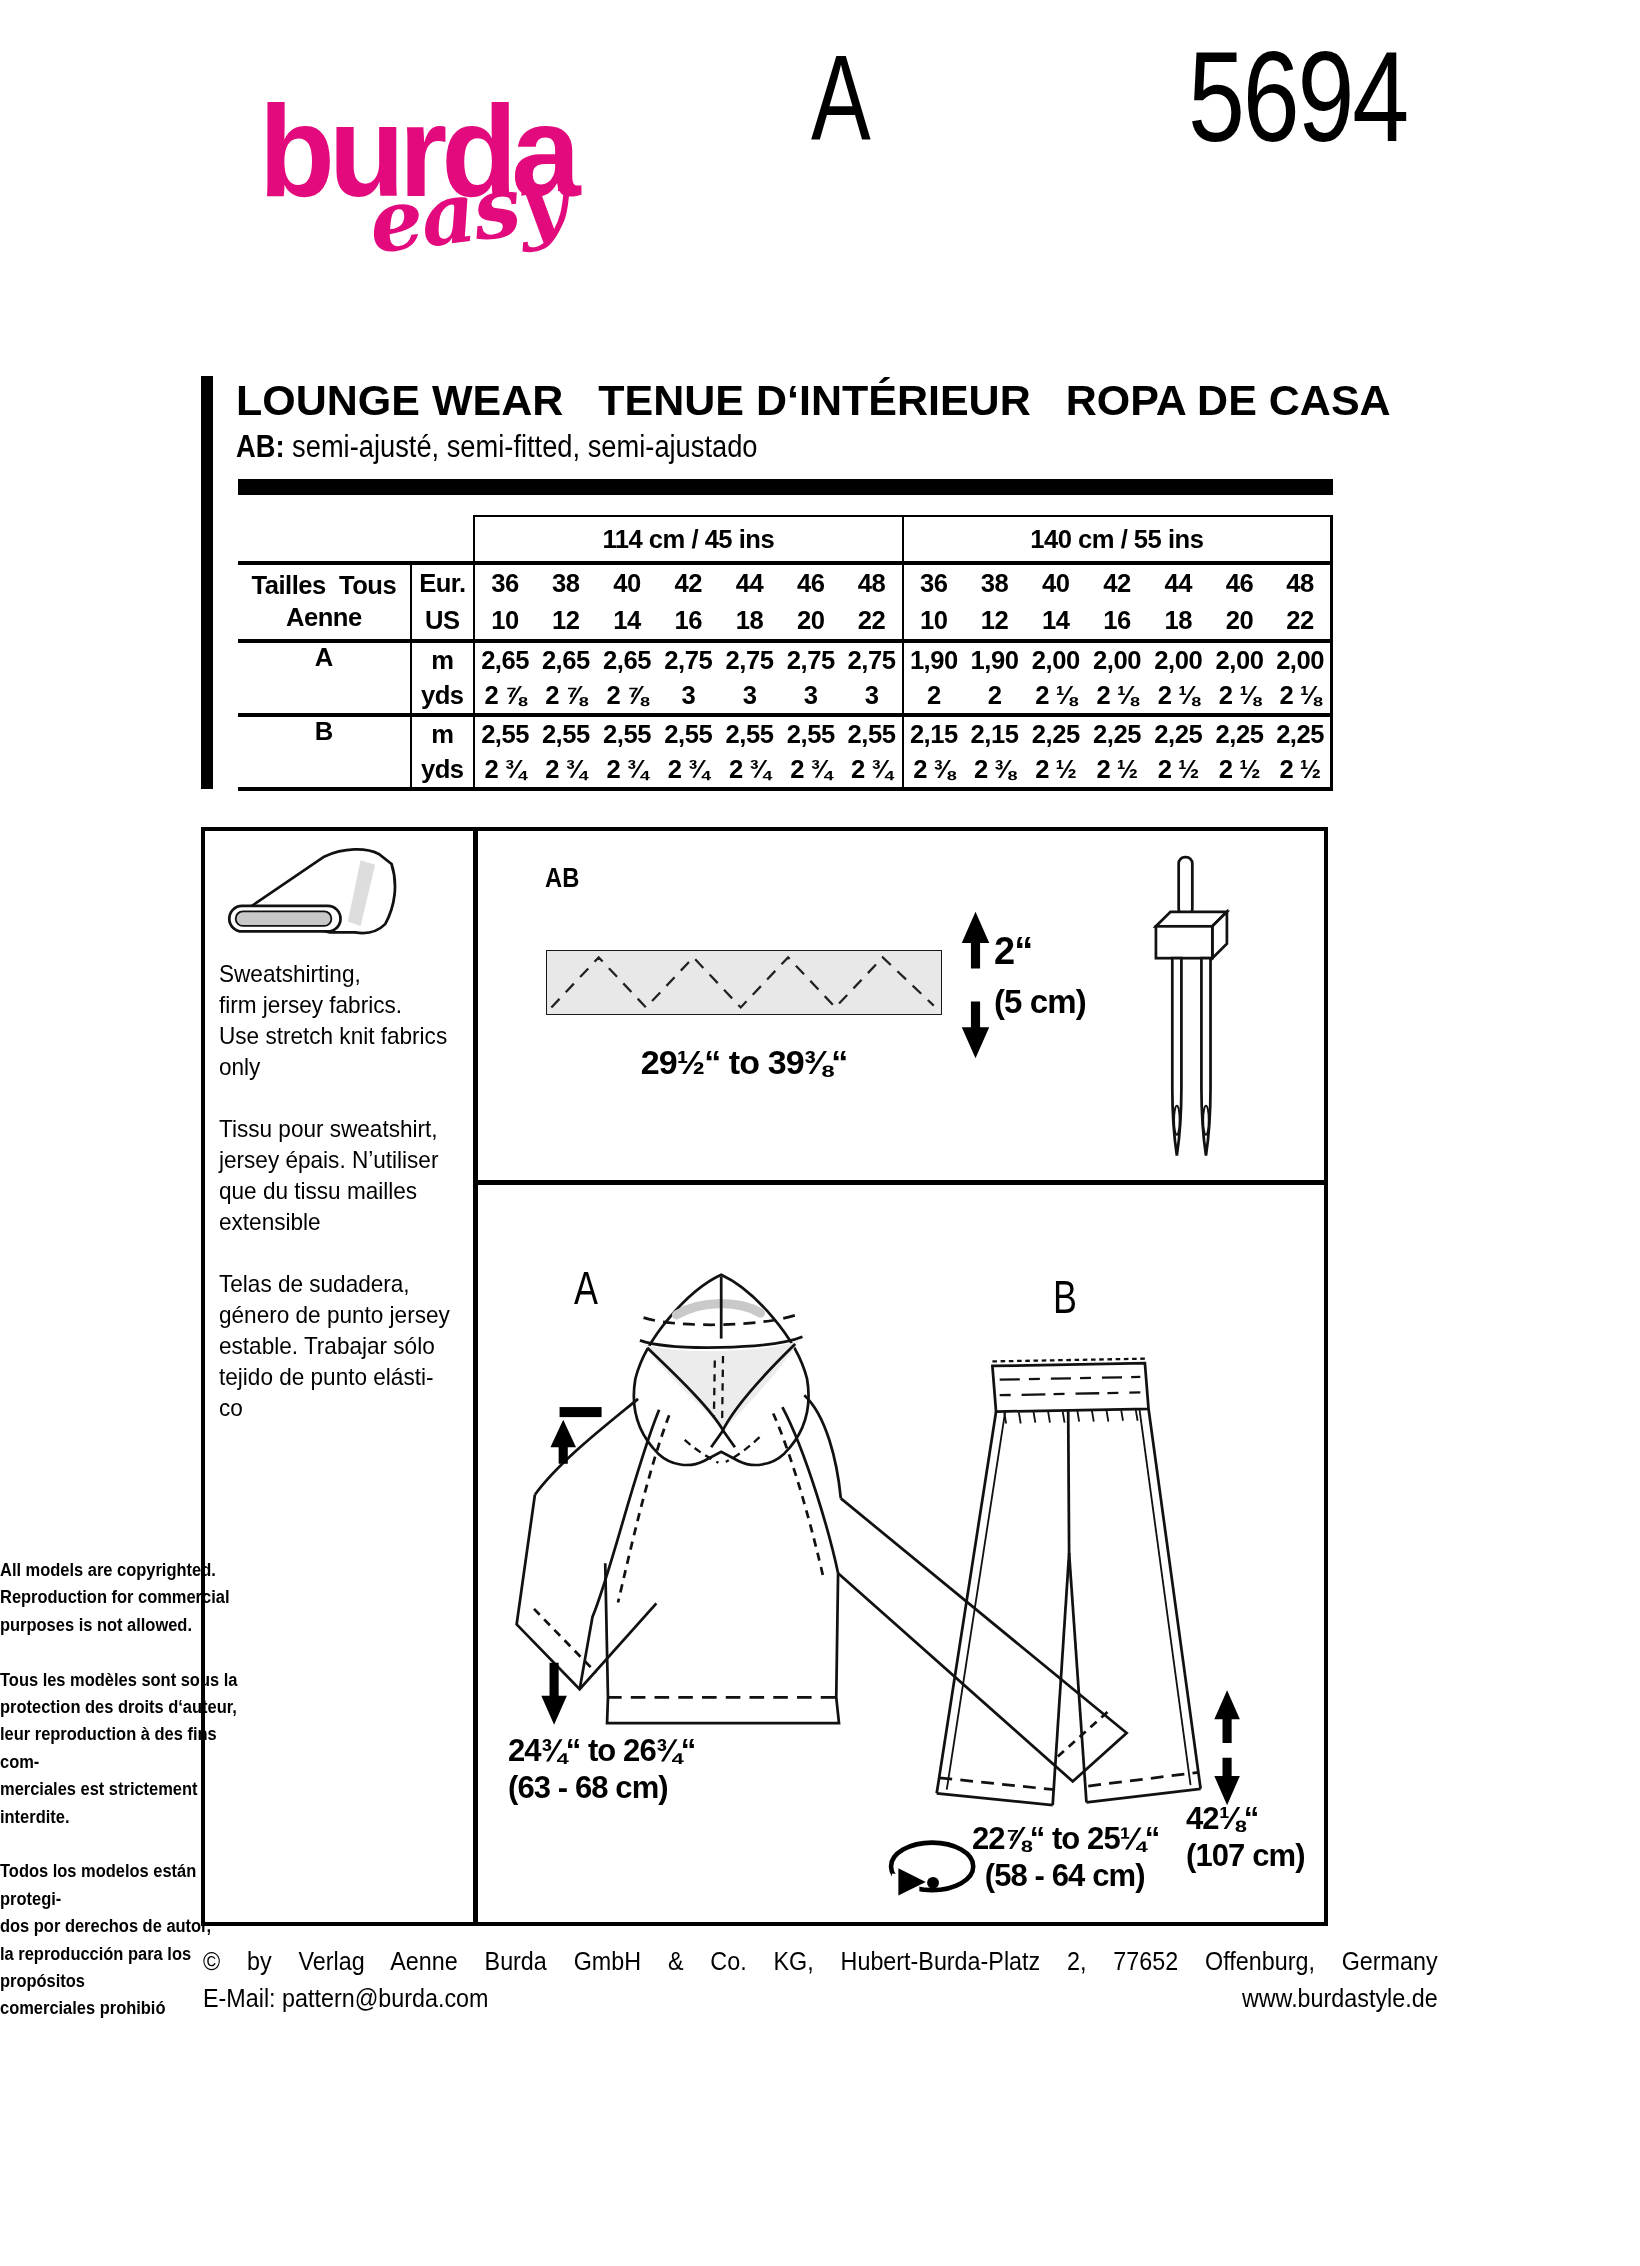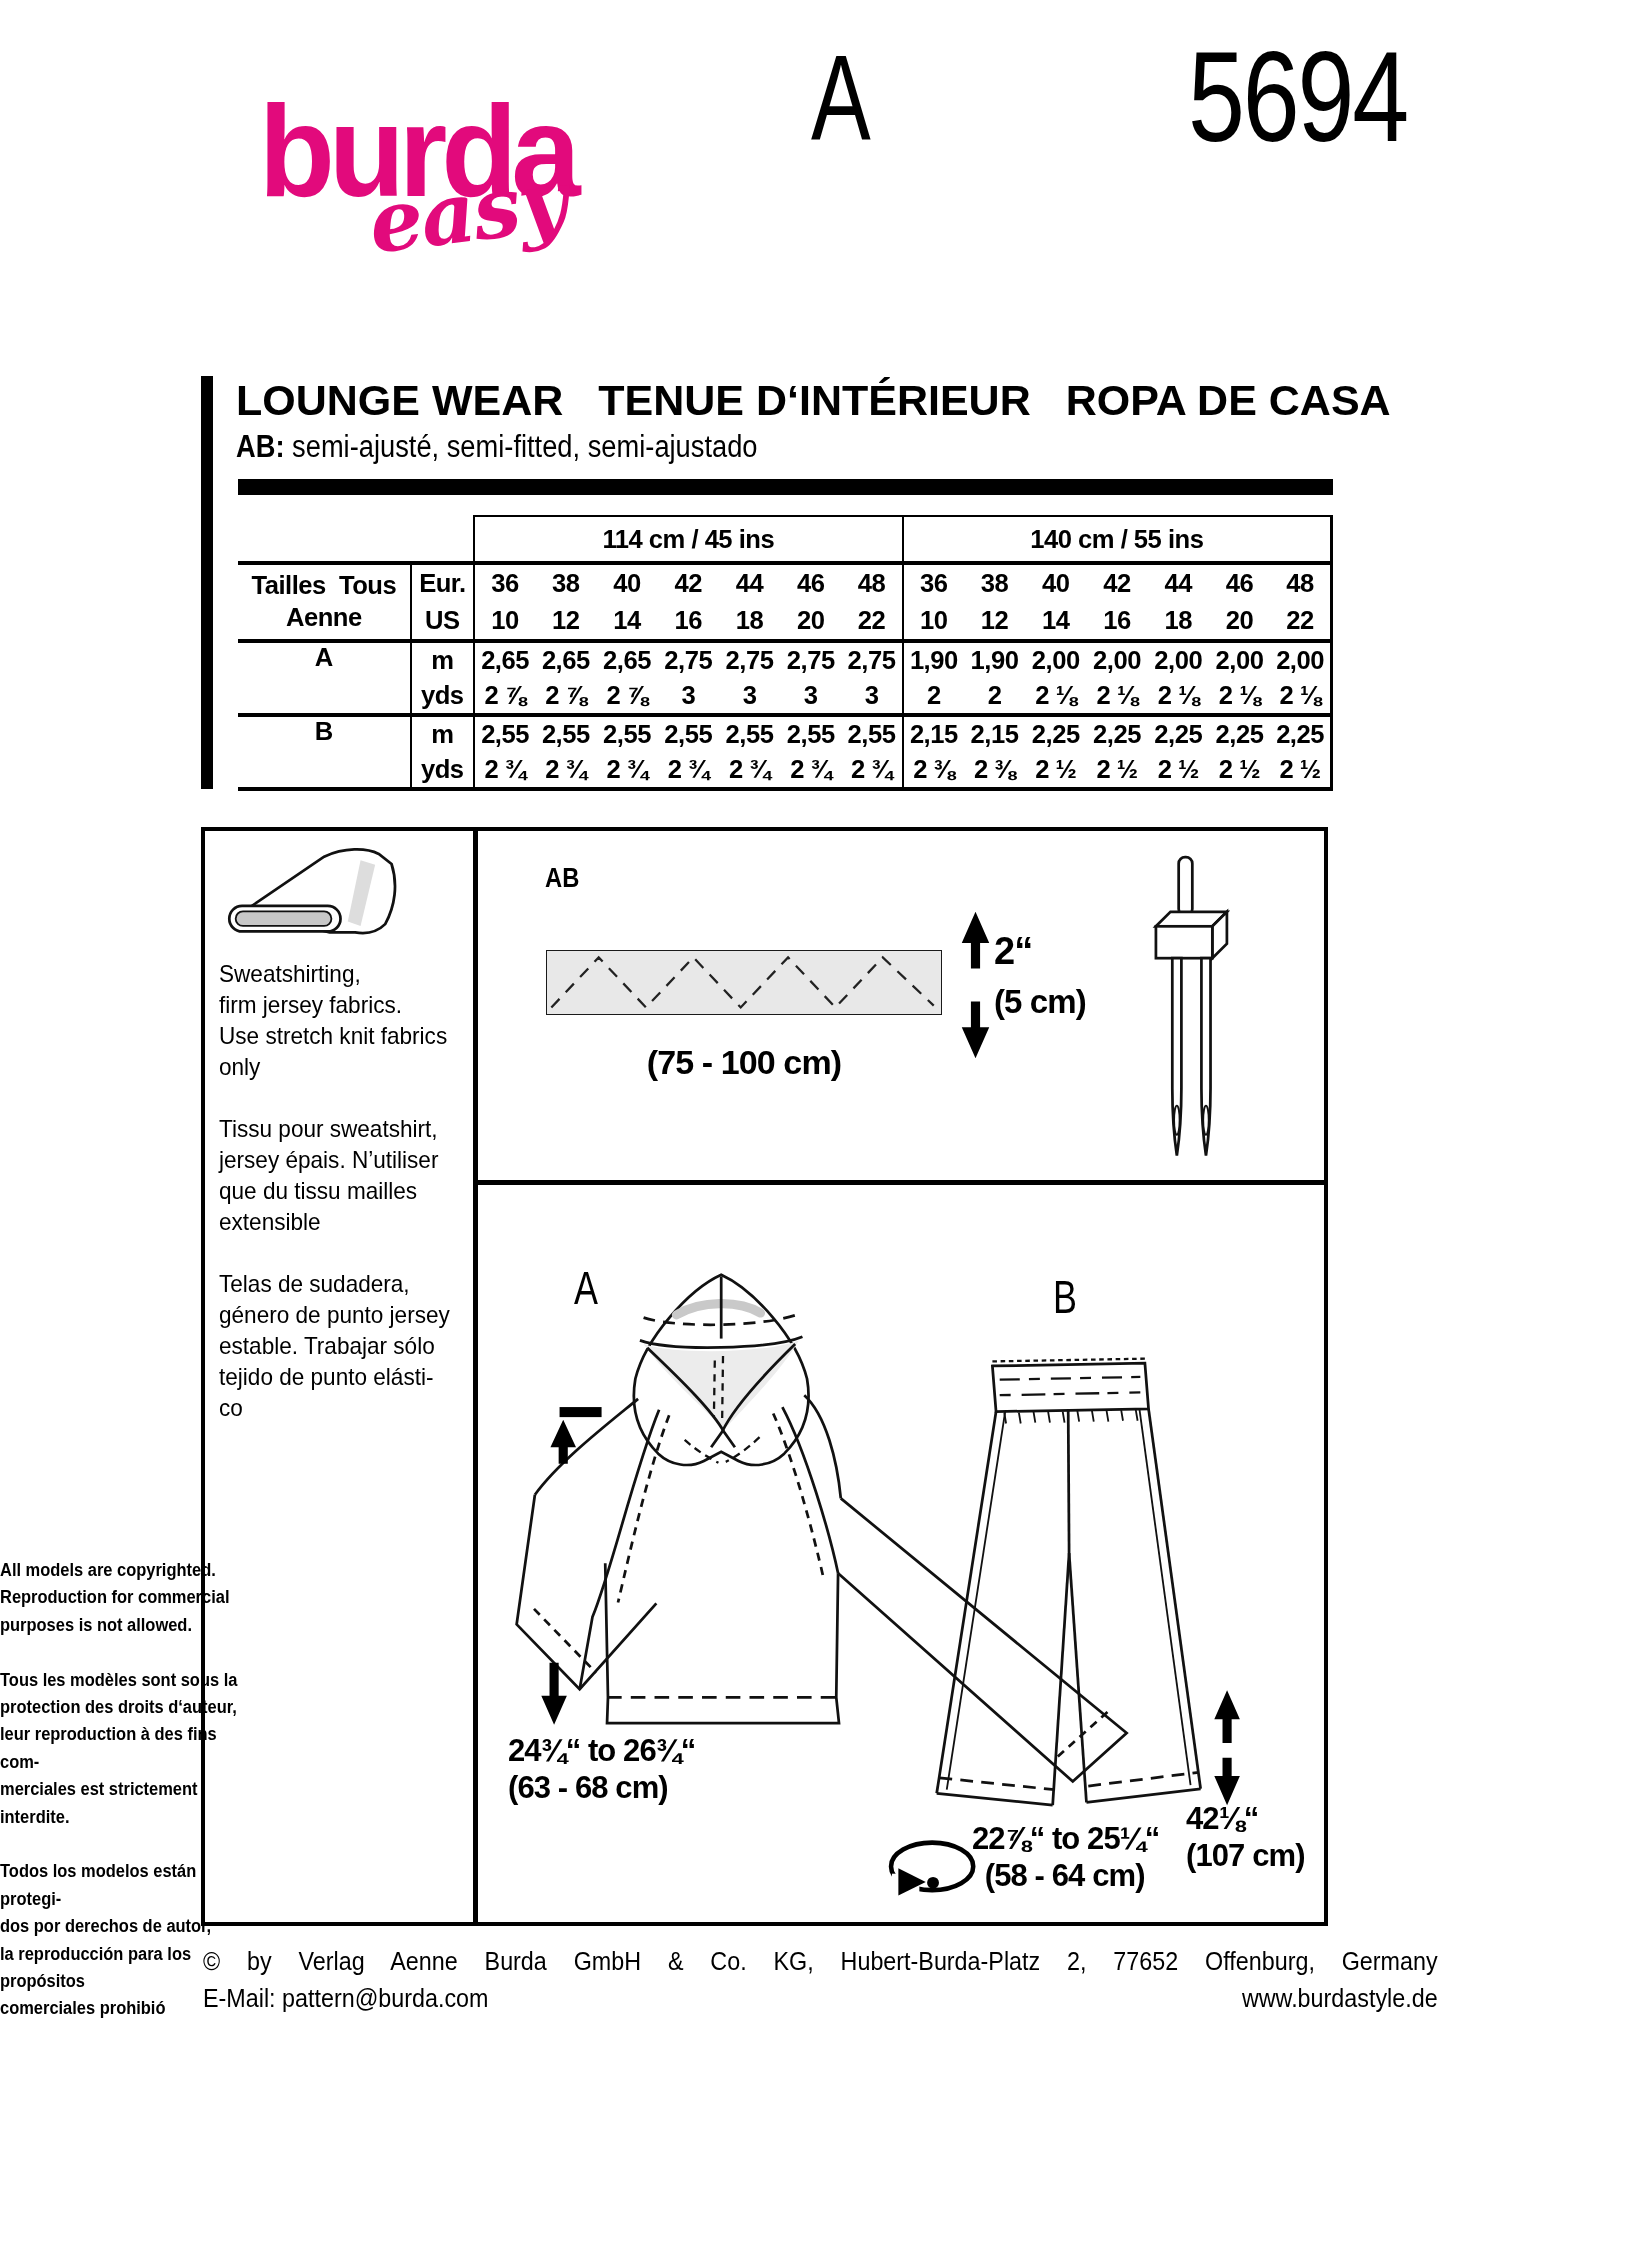--- a/index.html
+++ b/index.html
@@ -265,21 +265,21 @@
     <path d="M4,62 L56,7 L108,62 L160,7 L212,62 L264,7 L316,62 L368,7 L424,60" fill="none" stroke="#222" stroke-width="2.5" stroke-dasharray="13 10"></path>
   </svg>
 </div>
 <svg class="abs" id="elastic-arrows" width="35" height="152" viewBox="0 0 38 166">
   <polygon points="19,2 4,36 14,36 14,64 24,64 24,36 34,36" fill="#000"></polygon>
   <polygon points="14,100 24,100 24,128 34,128 19,162 4,128 14,128" fill="#000"></polygon>
 </svg>
 <div class="abs" id="elastic-h">2“</div>
 <div class="abs" id="elastic-hcm">(5 cm)</div>
 <div class="abs" id="elastic-w">
-  <div>(75 - 100 cm)</div>
+  <div>29½“ to 39⅜“</div>
 </div>
 
 <svg class="abs" style="left:1145px;top:853px" width="91" height="315" viewBox="0 0 100 345">
   <g stroke="#111" stroke-width="3" fill="#fff">
     <rect x="37" y="4" width="15" height="64" rx="7"></rect>
     <polygon points="12,80 28,64 90,64 74,80"></polygon>
     <polygon points="74,80 90,64 90,99 74,115"></polygon>
     <rect x="12" y="80" width="62" height="35"></rect>
     <path d="M30,115 L30,258 C30,292 32,312 35,332 C38,312 40,292 40,258 L40,115 Z"></path>
     <ellipse cx="35" cy="293" rx="3" ry="16" stroke-width="2"></ellipse>

